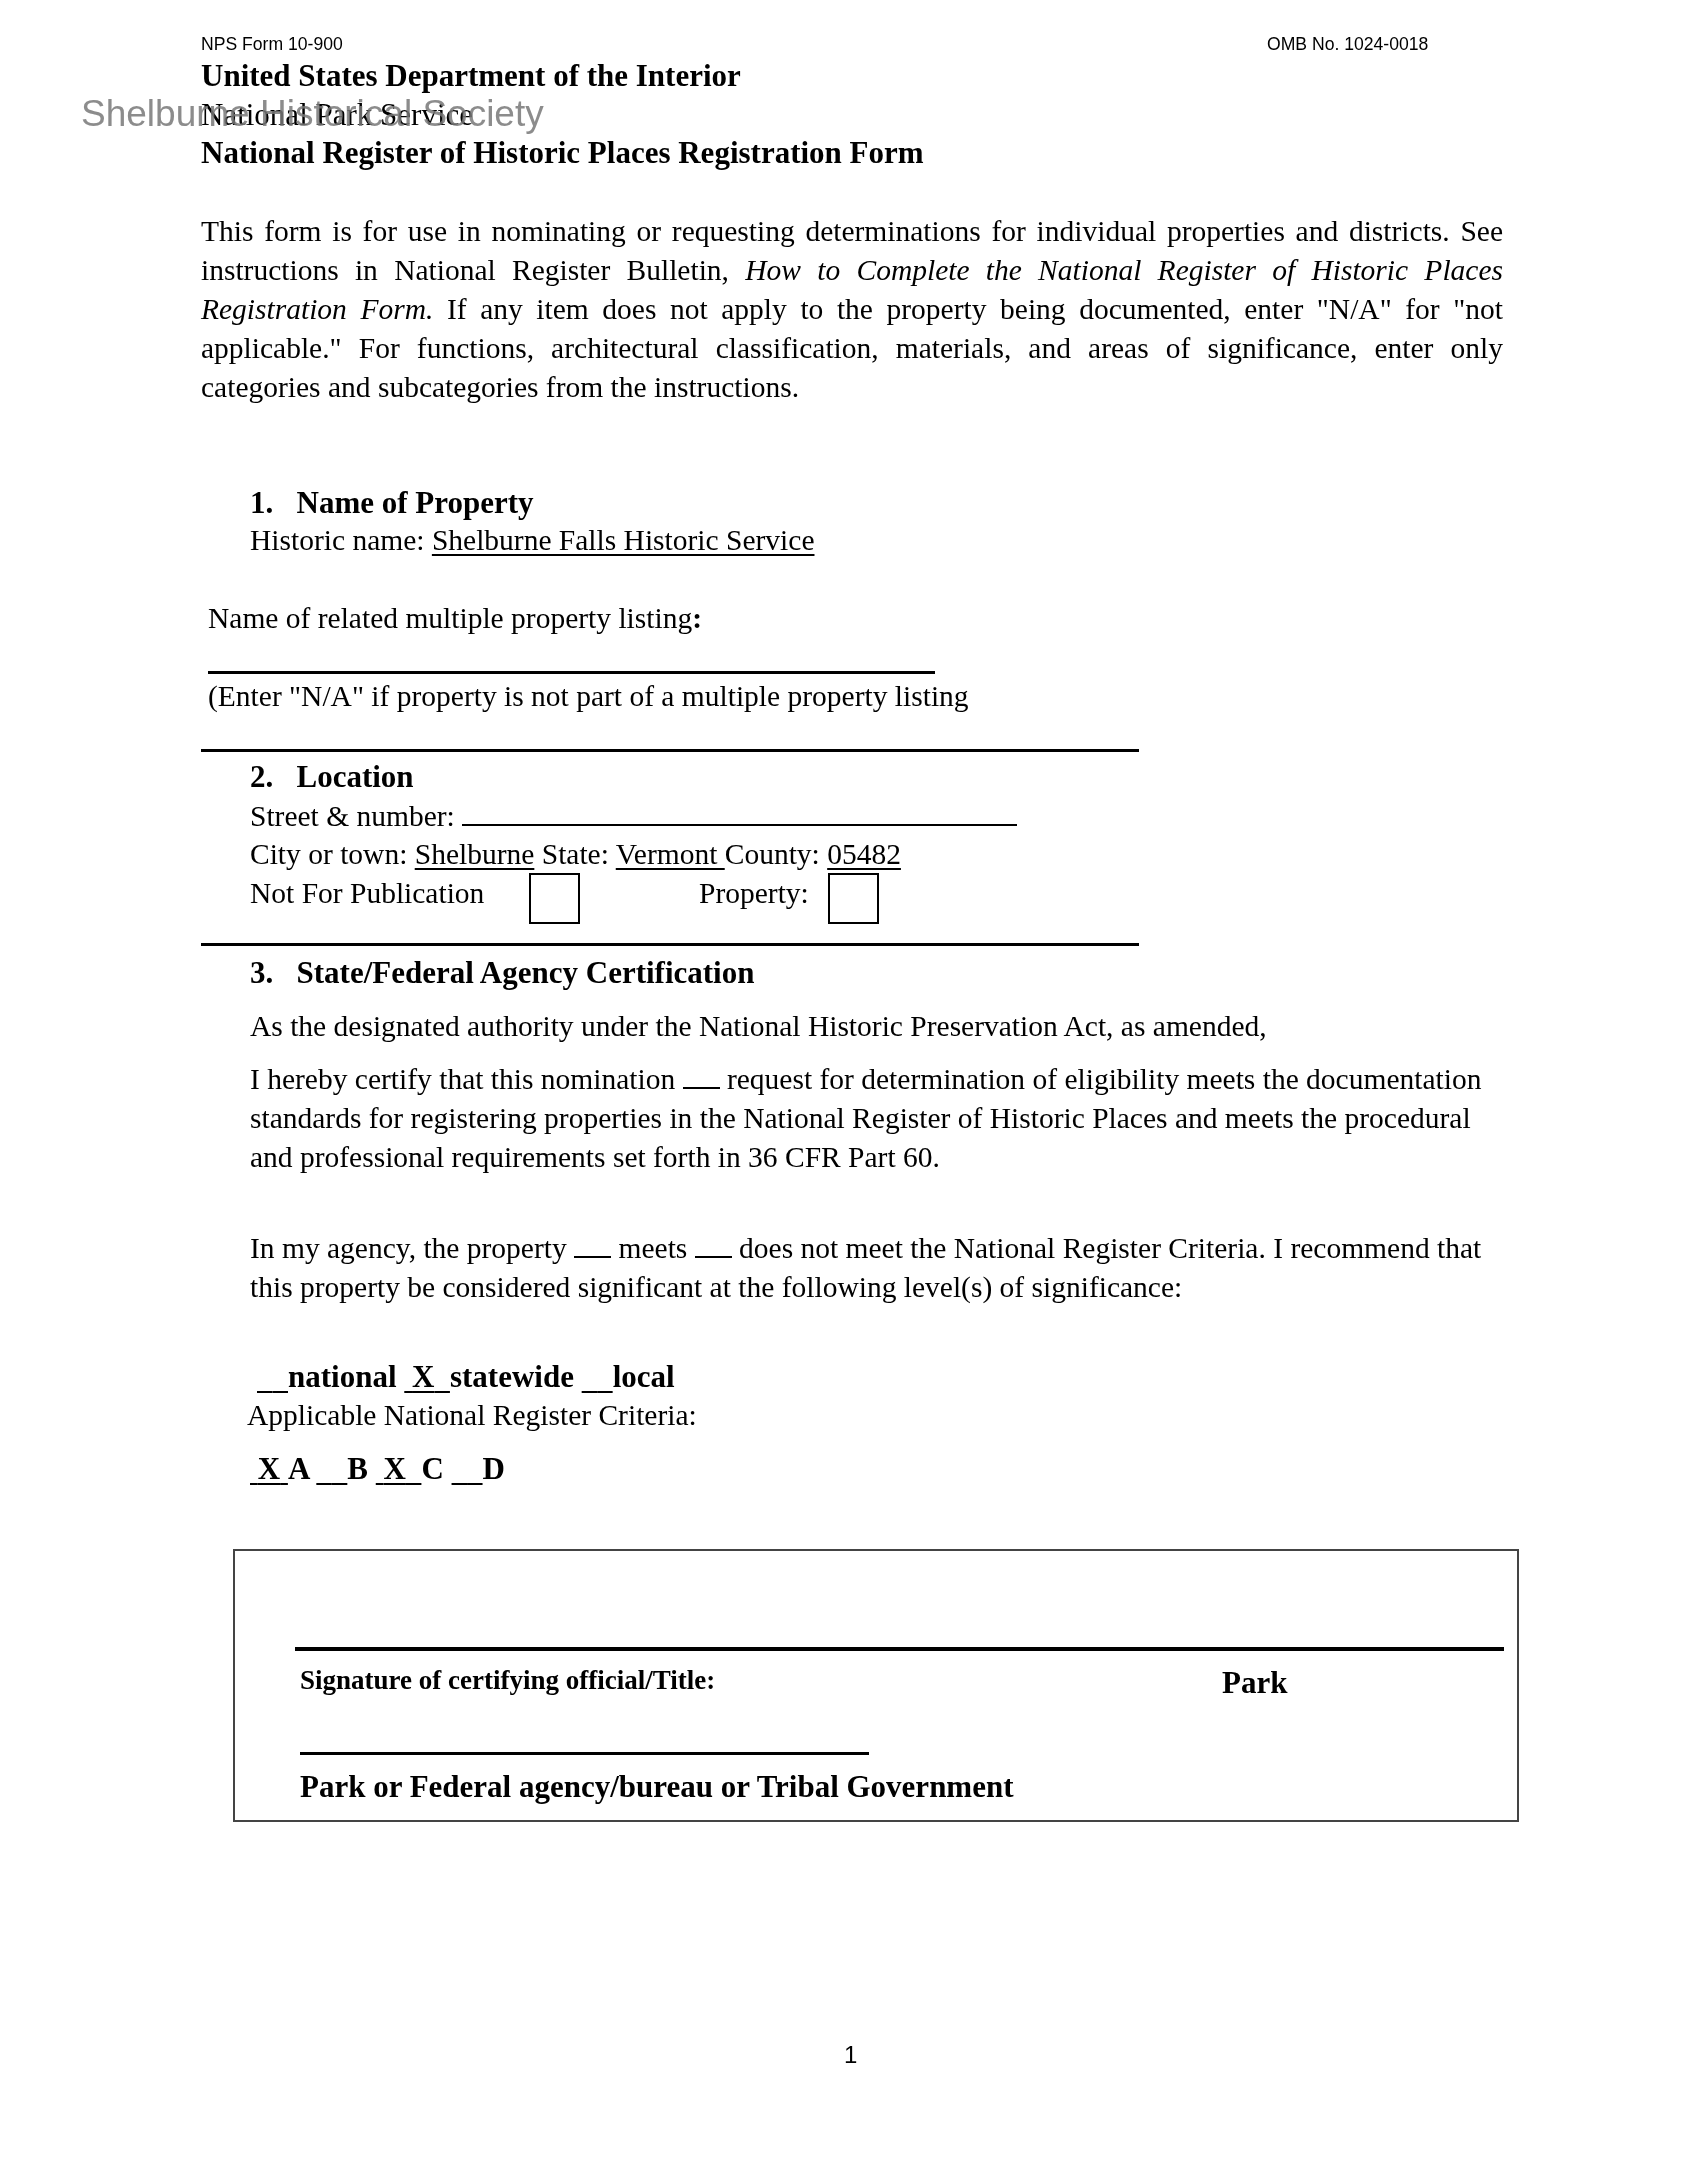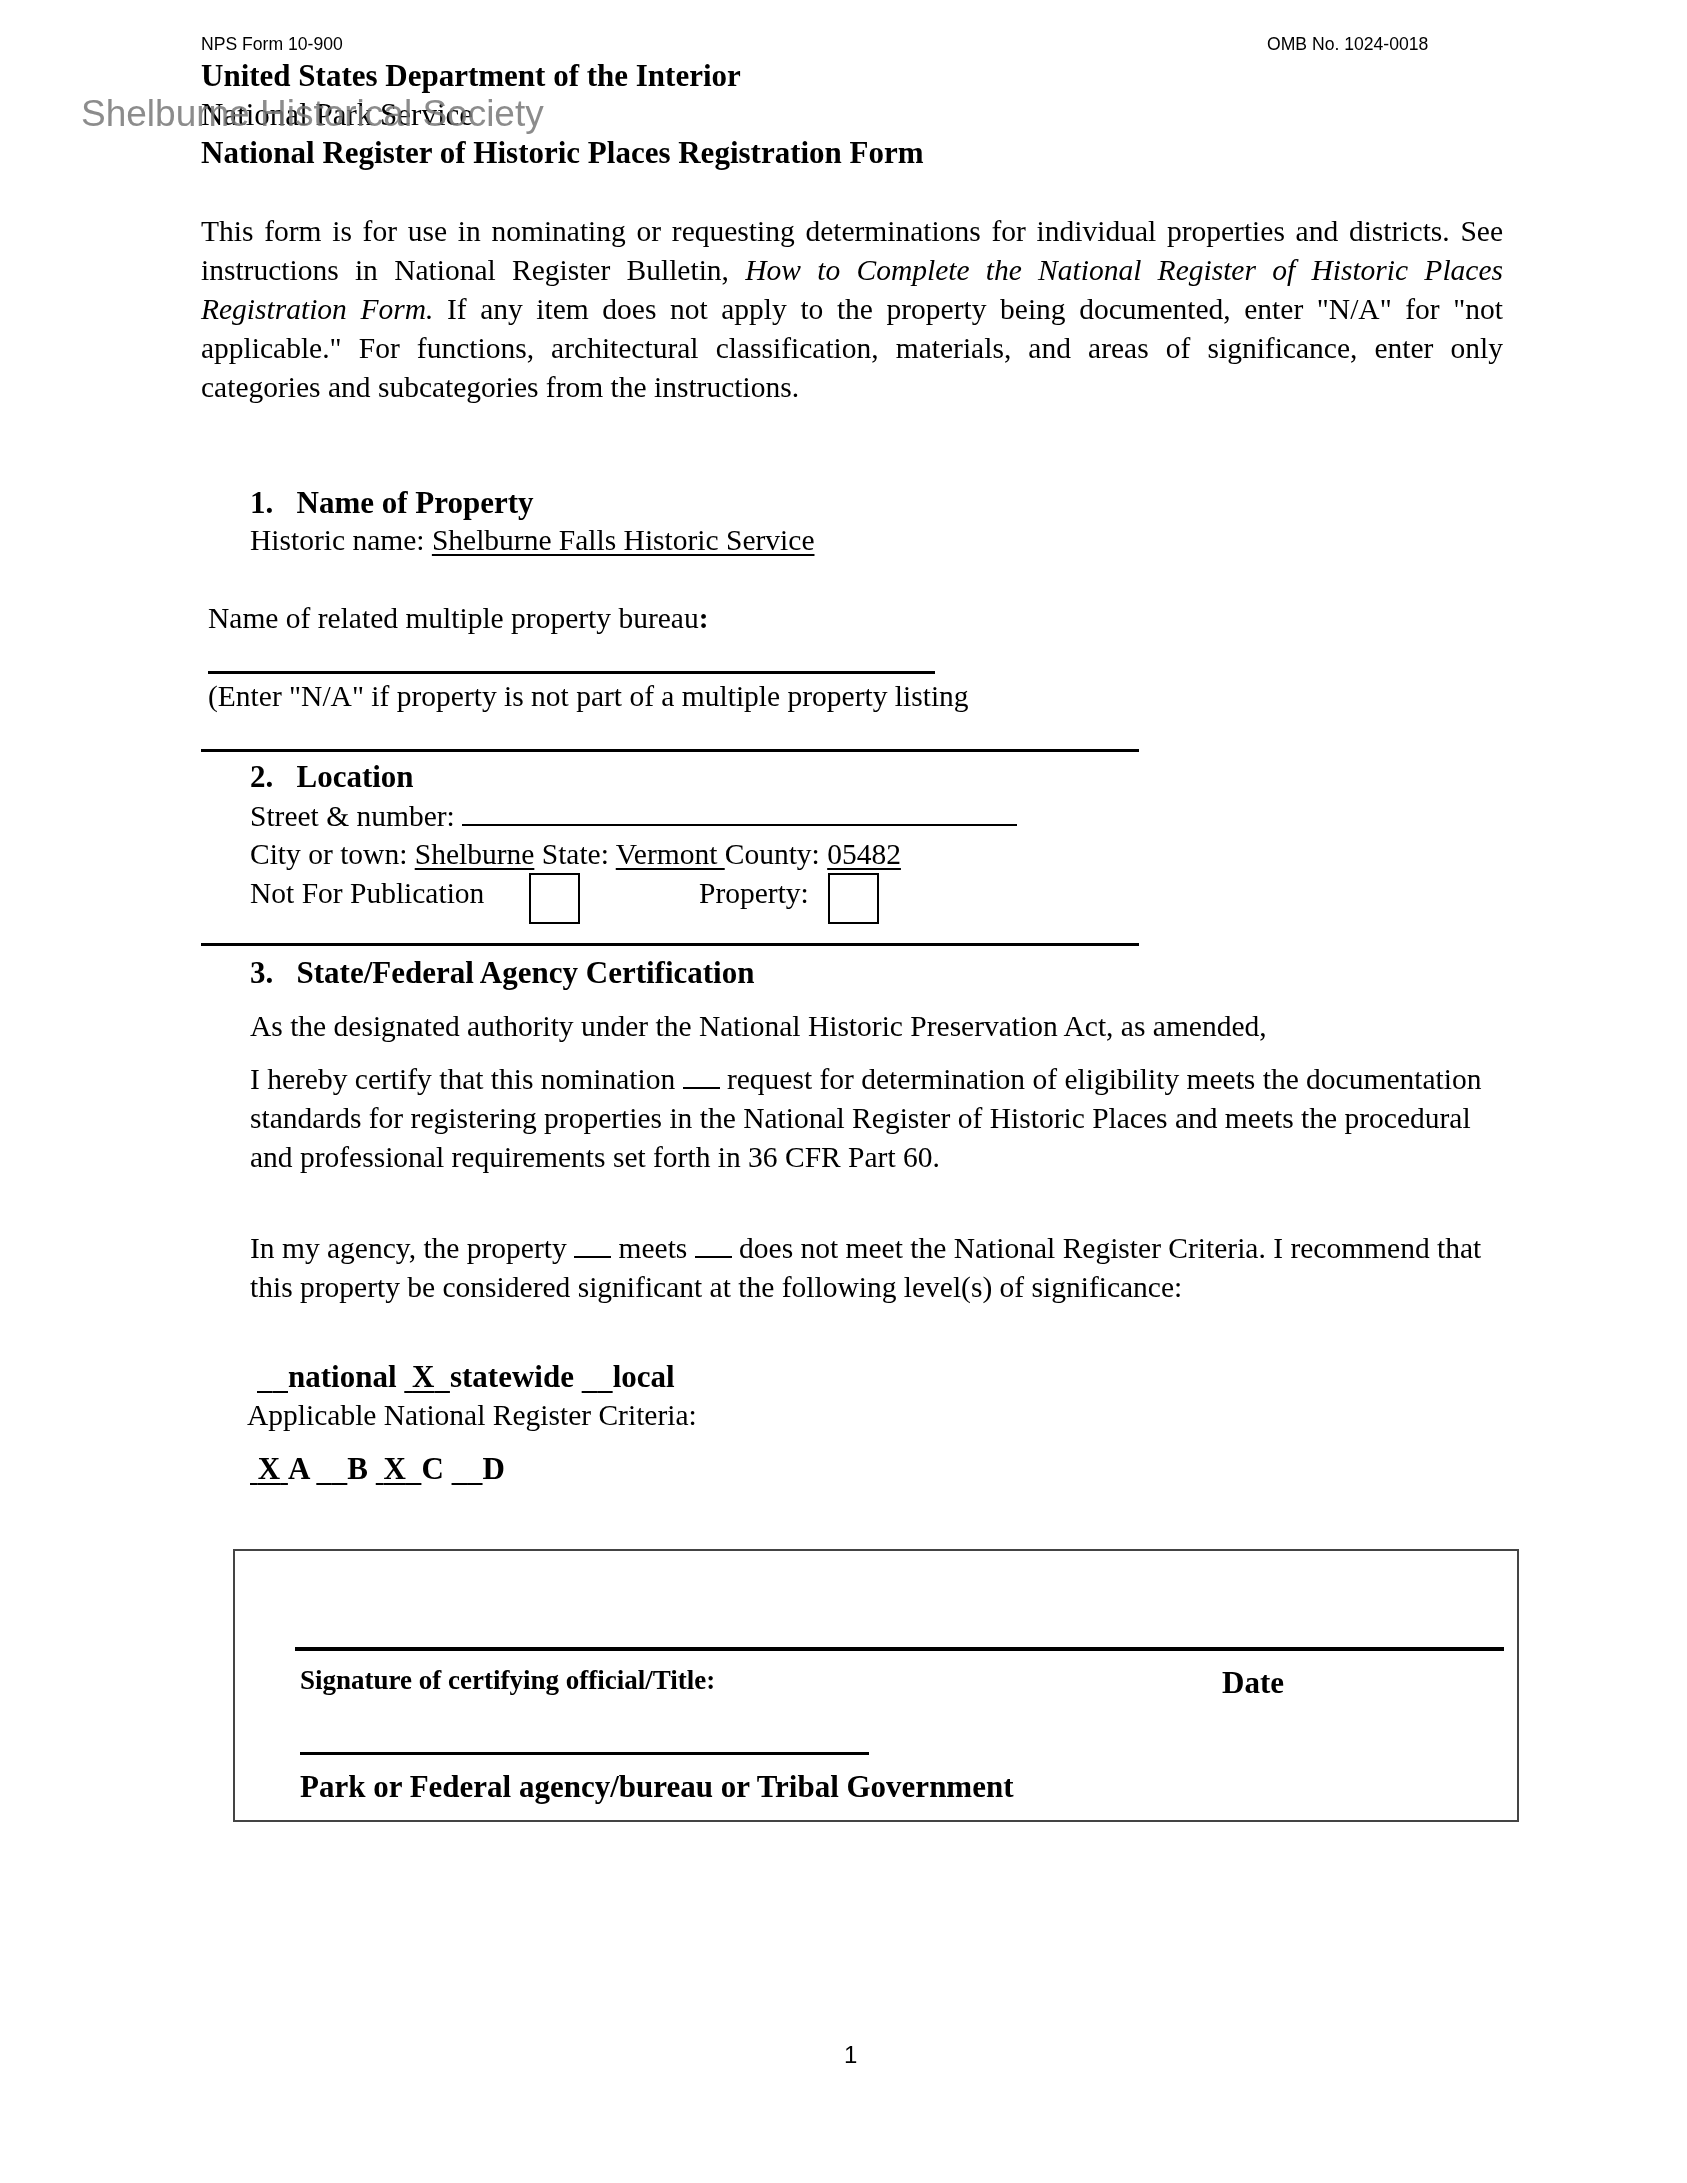--- a/index.html
+++ b/index.html
@@ -46,21 +46,21 @@
   <div id="form-title" class="title-line serif">National Register of Historic Places Registration Form</div>
   <div id="watermark" class="sans">Shelburne Historical Society</div>
 
   <div id="intro" class="serif"><span>This form is for use in nominating or requesting determinations for individual properties and districts. See instructions in National Register Bulletin, </span><i>How to Complete the National Register of Historic Places Registration Form.</i><span> If any item does not apply to the property being documented, enter "N/A" for "not applicable." For functions, architectural classification, materials, and areas of significance, enter only categories and subcategories from the instructions.</span></div>
 
   <div class="abs serif bold" style="left:250px; top:485px; font-size:31px;">1.&nbsp;&nbsp; Name of Property</div>
   <div class="abs serif" style="left:250px; top:524px;">
     <span>Historic name: </span><span class="u">Shelburne Falls Historic Service</span>
   </div>
   <div class="abs serif" style="left:208px; top:602px;">
-    <span>Name of related multiple property bureau</span><span class="bold">:</span>
+    <span>Name of related multiple property listing</span><span class="bold">:</span>
   </div>
   <div class="rule" style="left:208px; top:671px; width:727px; height:2.8px;"></div>
   <div class="abs serif" style="left:208px; top:680px;">(Enter "N/A" if property is not part of a multiple property listing</div>
   <div class="rule" style="left:201px; top:749px; width:938px; height:2.8px;"></div>
 
   <div class="abs serif bold" style="left:250px; top:759px; font-size:31px;">2.&nbsp;&nbsp; Location</div>
   <div class="abs serif" style="left:250px; top:799px;">
     <span>Street &amp; number: </span><span class="blank" style="width:555px;"></span>
   </div>
   <div class="abs serif" style="left:250px; top:838px;">
@@ -86,20 +86,20 @@
   <div class="abs serif bold" style="left:250px; top:1451px; font-size:31px;">
     <span class="u">&nbsp;<span>X</span>&nbsp;</span><span>A</span>
     <span class="u">&nbsp;&nbsp;<span></span>&nbsp;&nbsp;</span><span>B</span>
     <span class="u">&nbsp;<span>X</span>&nbsp;&nbsp;</span><span>C</span>
     <span class="u">&nbsp;&nbsp;<span></span>&nbsp;&nbsp;</span><span>D</span>
   </div>
 
   <div id="sig-box">
     <div class="rule" style="left:60px; top:96px; width:1209px; height:4.2px;"></div>
     <div class="abs serif bold" style="left:65px; top:114px; font-size:27px;">Signature of certifying official/Title:</div>
-    <div class="abs serif bold" style="left:987px; top:114px; font-size:31px;">Date</div>
+    <div class="abs serif bold" style="left:987px; top:114px; font-size:31px;">Park</div>
     <div class="rule" style="left:65px; top:201px; width:569px; height:2.8px;"></div>
     <div class="abs serif bold" style="left:65px; top:218px; font-size:31px;">Park or Federal agency/bureau or Tribal Government</div>
   </div>
 
   <div id="page-num" class="sans">1</div>
 </div>
 
 
 </body></html>

